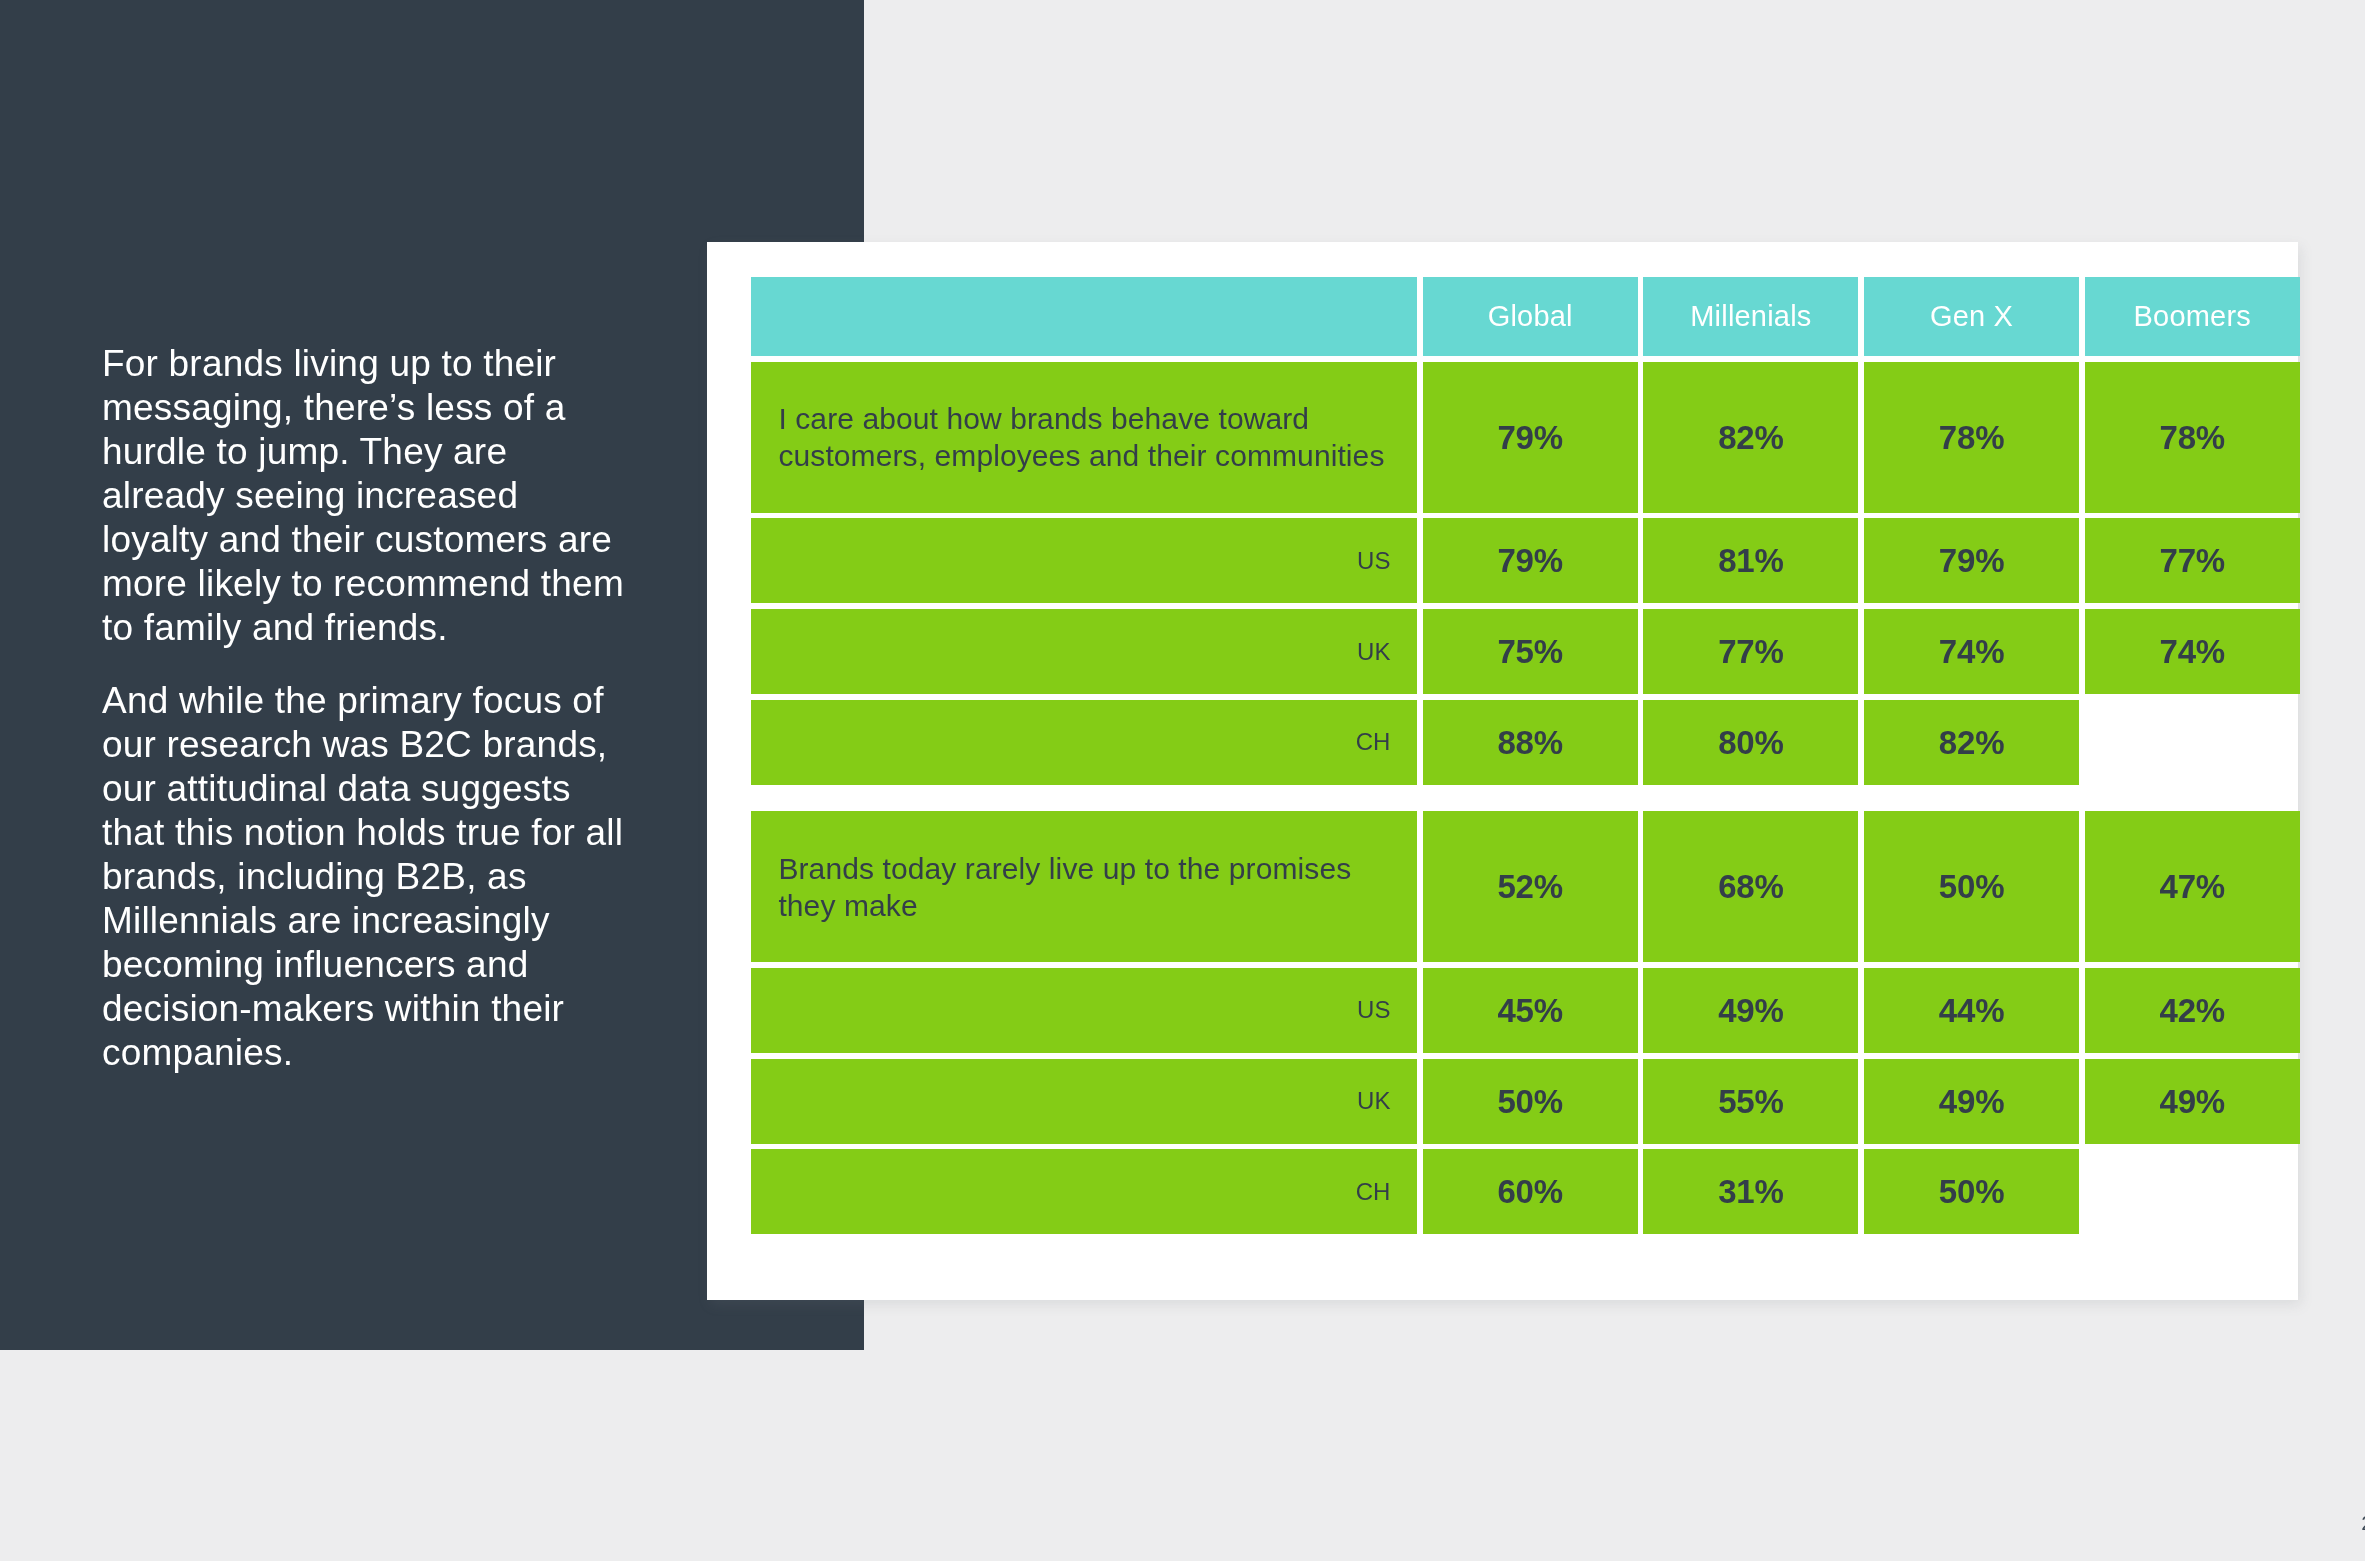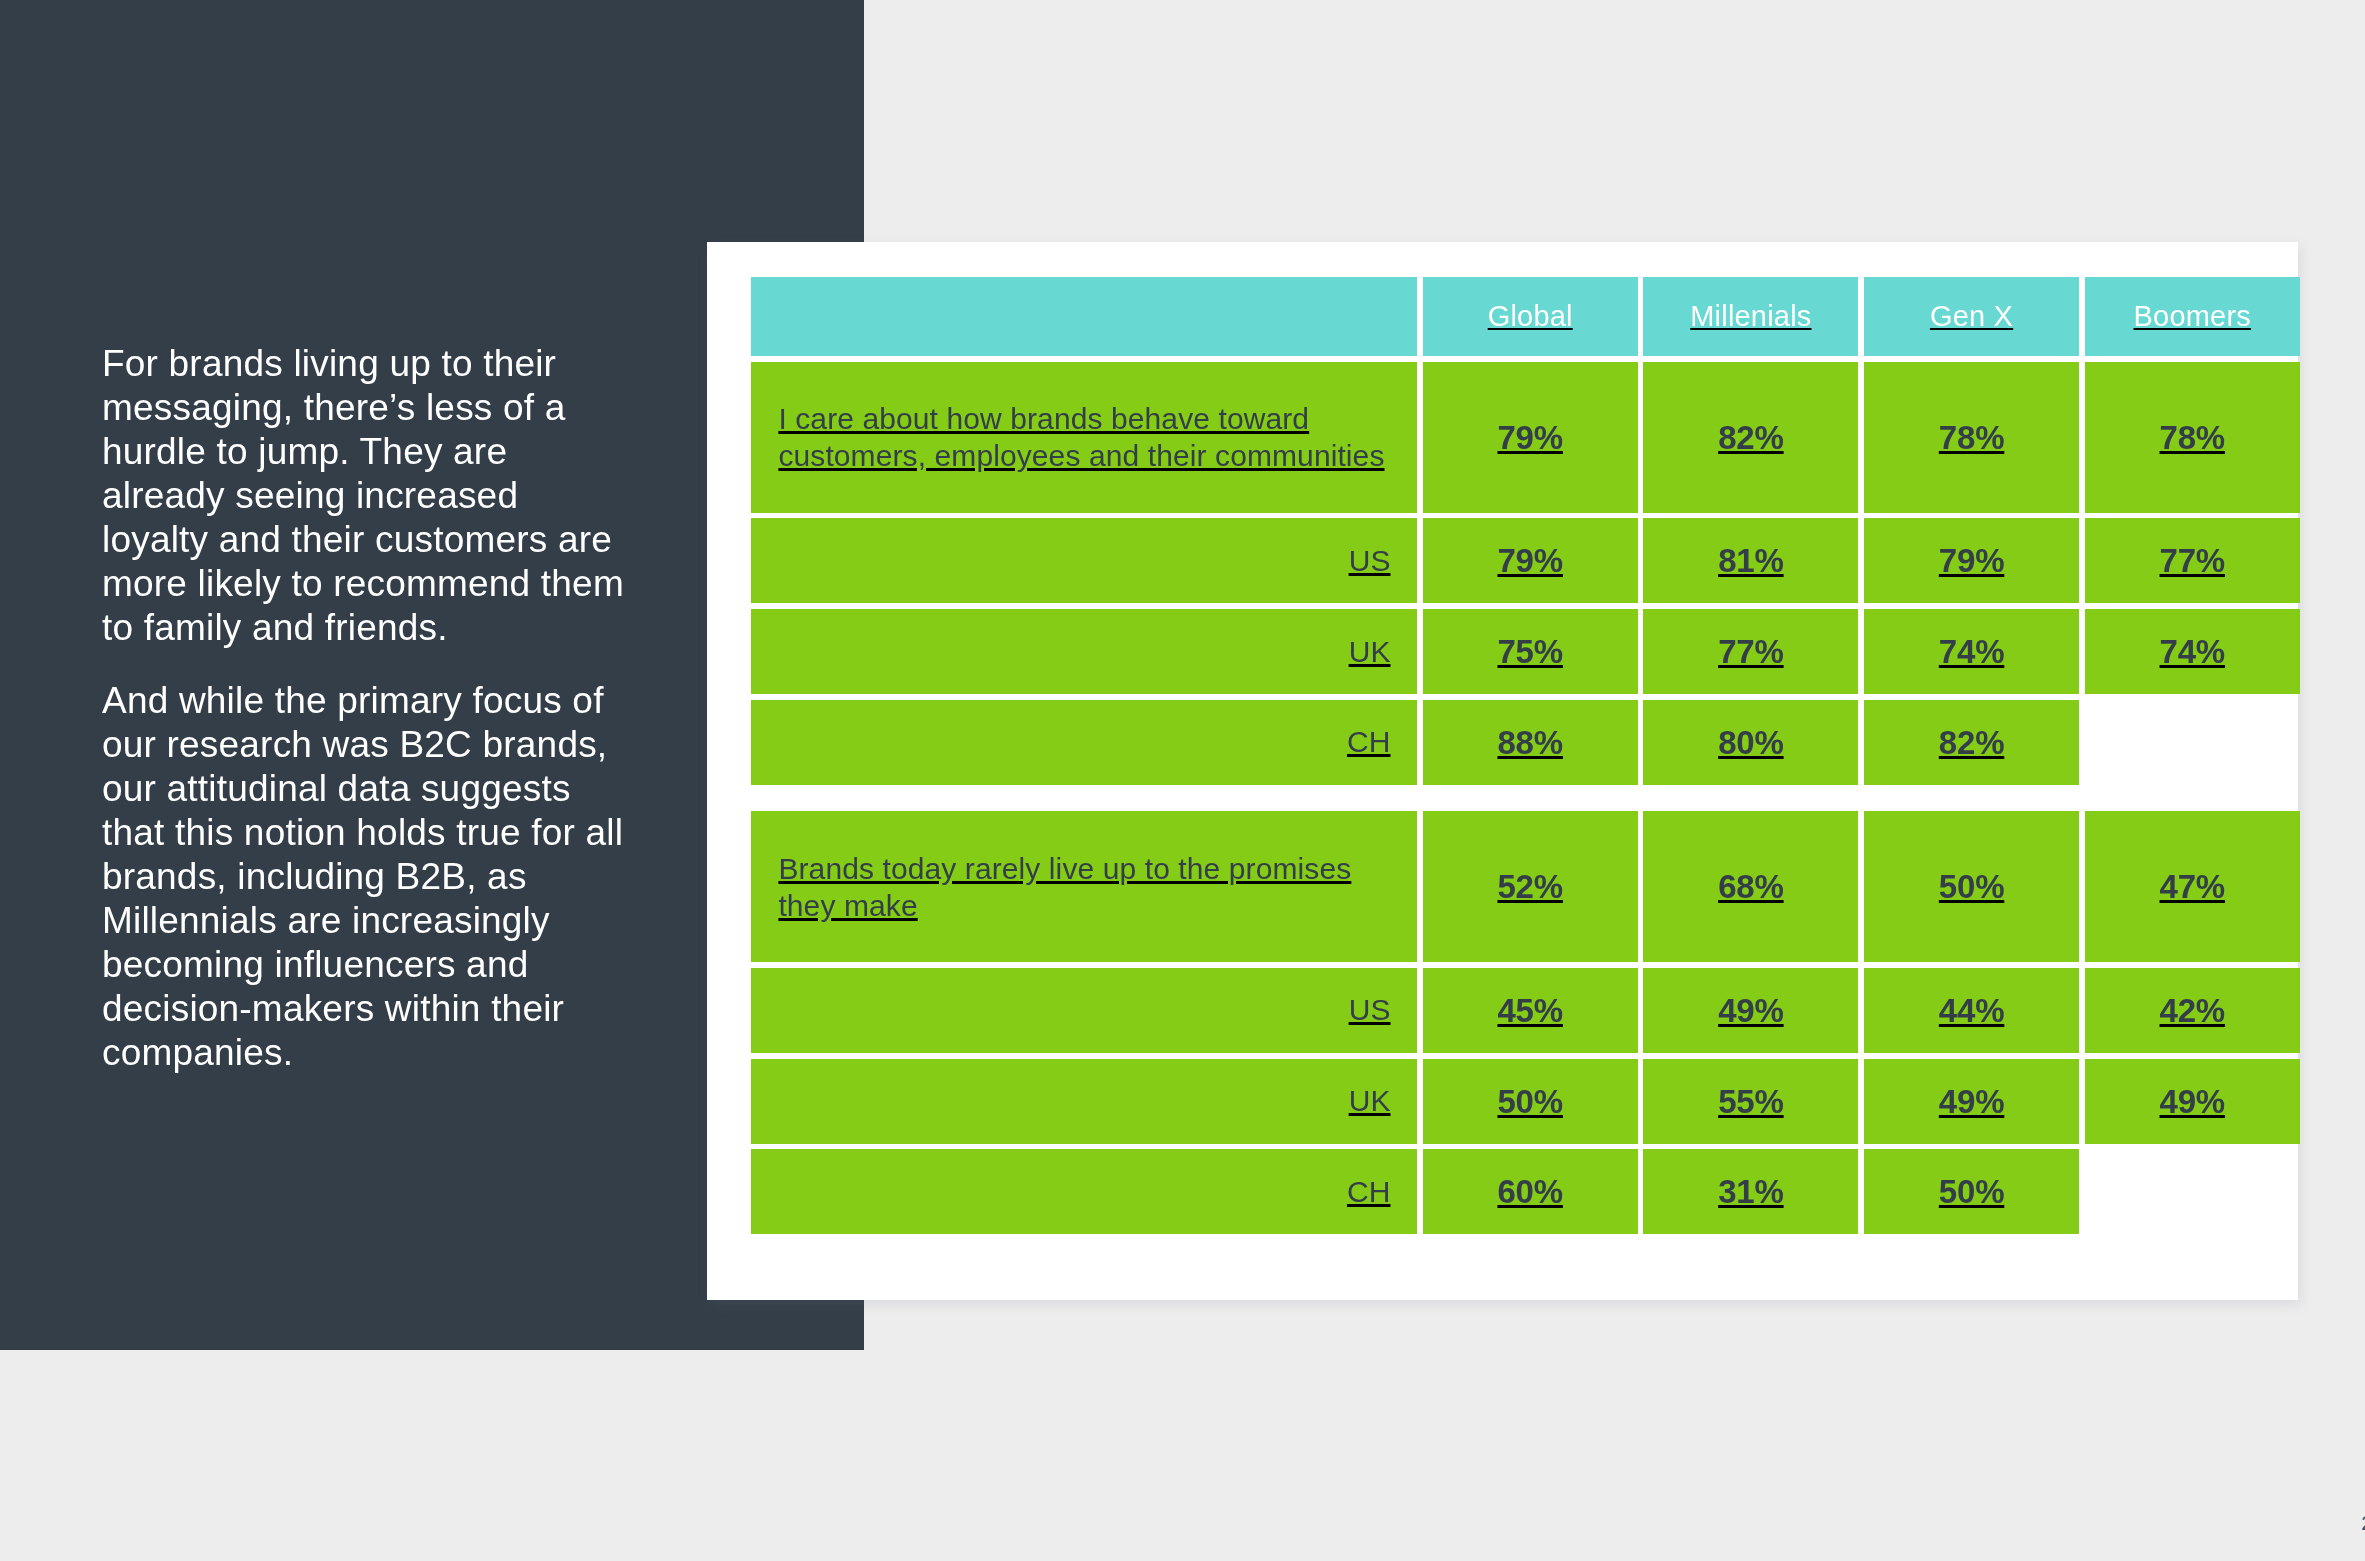--- a/index.html
+++ b/index.html
@@ -67,21 +67,20 @@
     left: 44px;
     top: 35px;
     width: 1505px;
   }
 
   .row {
     display: flex;
     align-items: flex-end;
     width: 100%;
     margin-bottom: 5.7px;
-    text-decoration: underline;
   }
   .row.spacer-after { margin-bottom: 26.5px; }
 
   .c-label {
     width: 666px;
     flex: 0 0 666px;
     margin-right: 5.7px;
     display: flex;
     align-items: center;
     box-sizing: border-box;
@@ -133,21 +132,21 @@
     line-height: 37px;
     font-weight: 300;
     padding-left: 27.4px;
     padding-right: 19px;
     white-space: pre-line;
     letter-spacing: 0.1px;
   }
 
   .region-text {
     color: #333e49;
-    font-size: 30px;
+    font-size: 24px;
     font-weight: 300;
     width: 100%;
     text-align: right;
     padding-right: 26.5px;
     box-sizing: border-box;
     letter-spacing: 0.1px;
   }
 
   .pct {
     color: #333e49;

